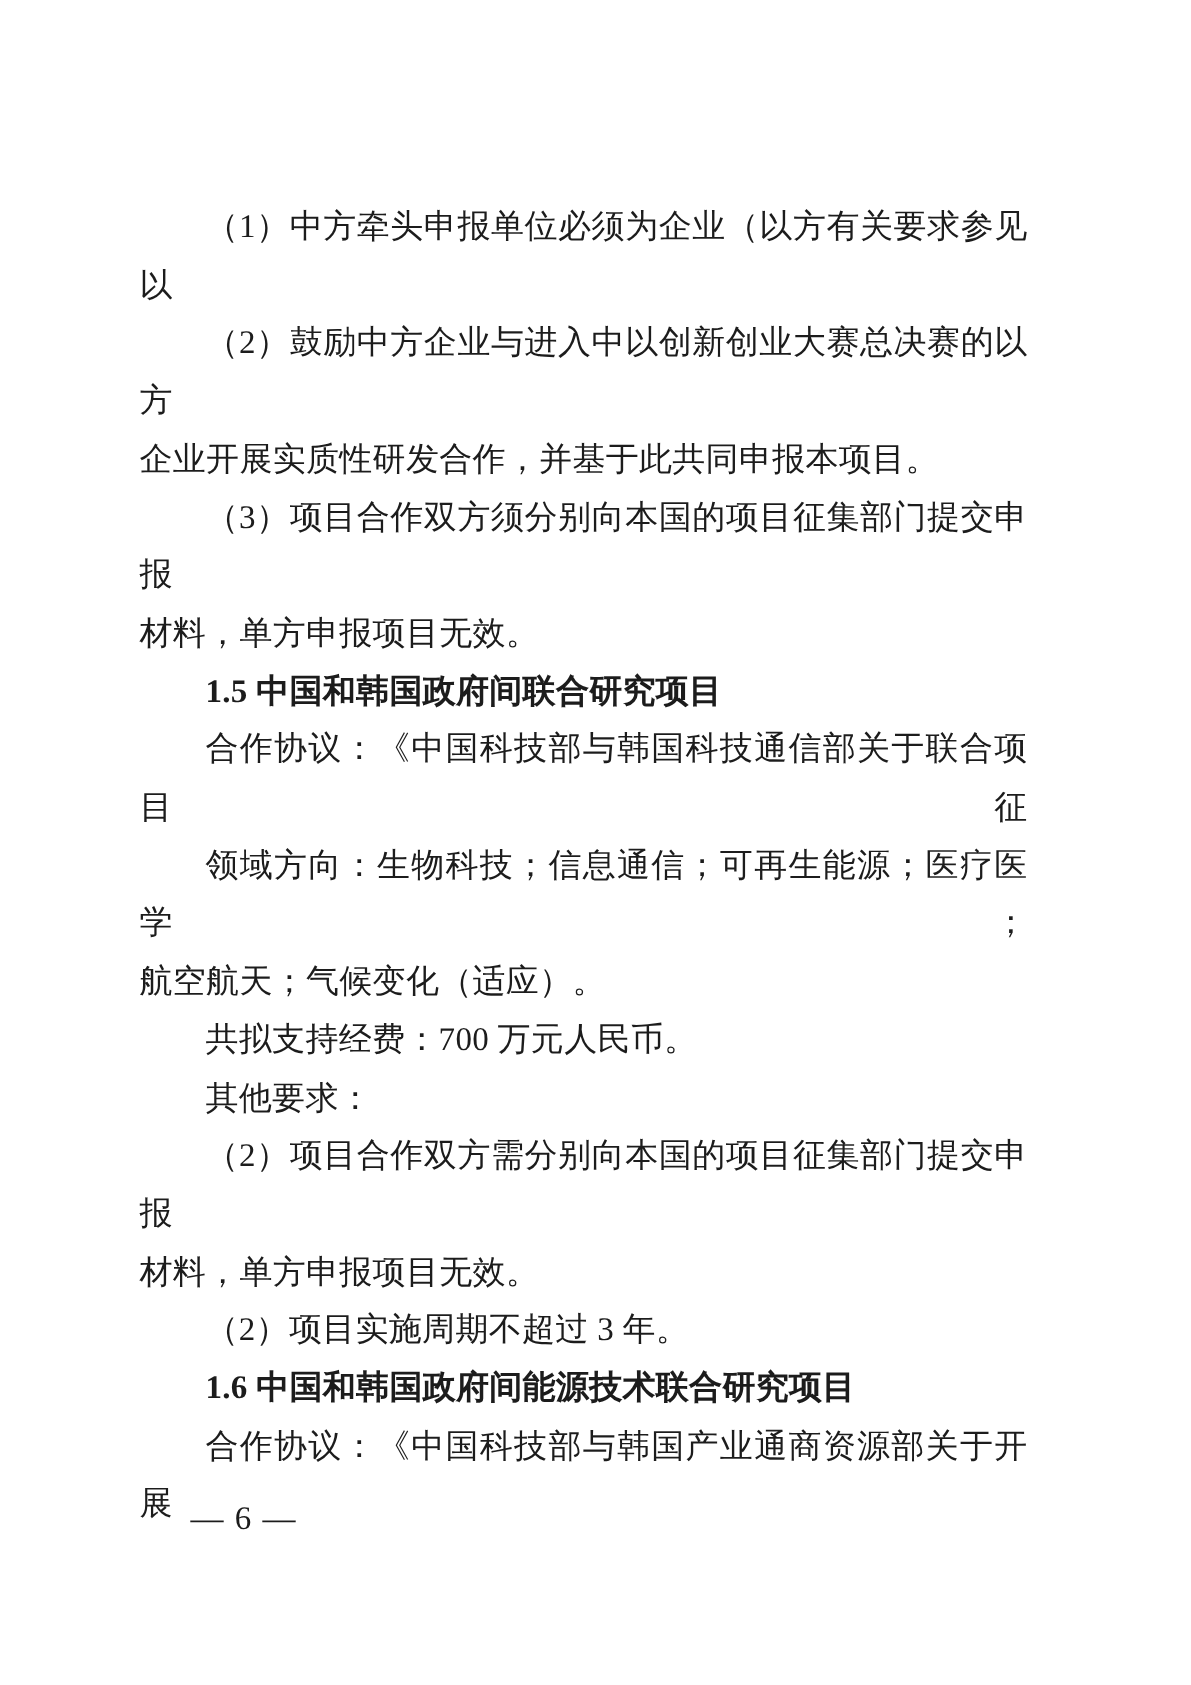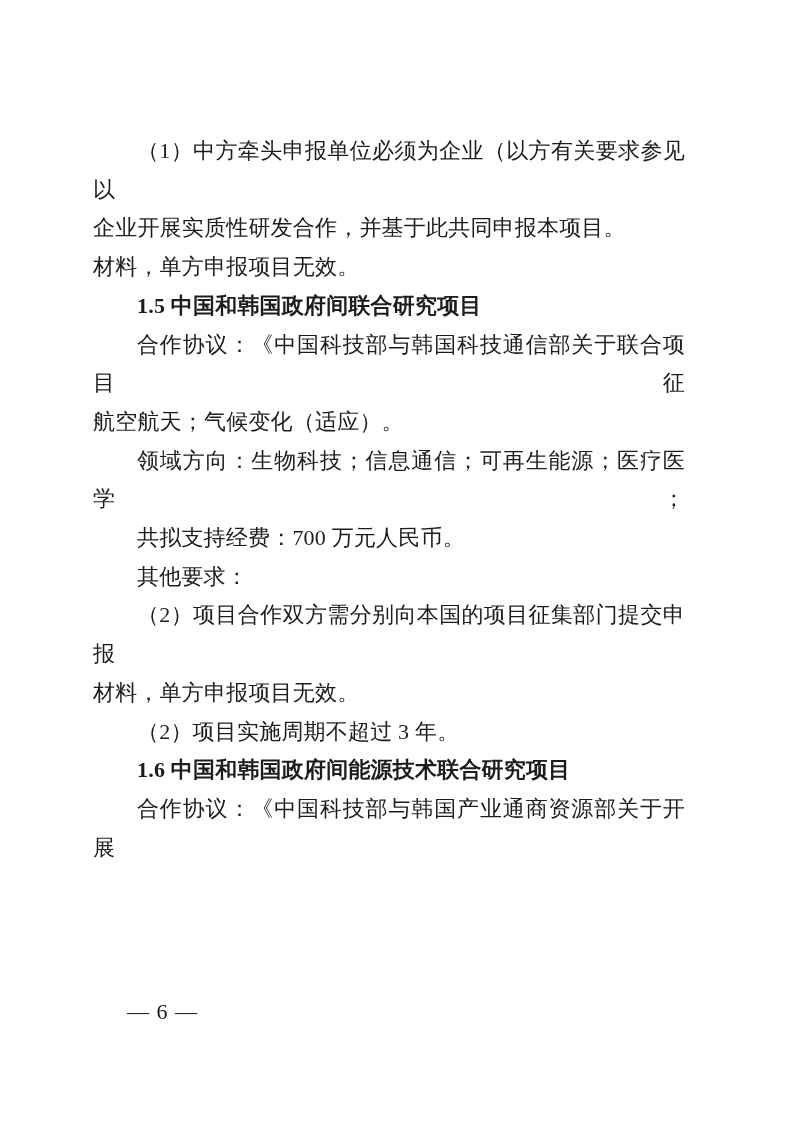--- a/index.html
+++ b/index.html
@@ -55,34 +55,36 @@
 </style>
 </head>
 <body>
 
 <div class="page">
   <main class="content" id="content">
       <p class="para body">
         <span class="line first fill">（1）中方牵头申报单位必须为企业（以方有关要求参见以</span>
       </p>
       <p class="para body">
+        <span class="line first fill">（2）鼓励中方企业与进入中以创新创业大赛总决赛的以方</span>
         <span class="line">企业开展实质性研发合作，并基于此共同申报本项目。</span>
       </p>
       <p class="para body">
+        <span class="line first fill">（3）项目合作双方须分别向本国的项目征集部门提交申报</span>
         <span class="line">材料，单方申报项目无效。</span>
       </p>
       <p class="para heading">
         <span class="line first">1.5 中国和韩国政府间联合研究项目</span>
       </p>
       <p class="para body">
         <span class="line first fill">合作协议：《中国科技部与韩国科技通信部关于联合项目征</span>
       </p>
       <p class="para body">
+        <span class="line first fill">领域方向：生物科技；信息通信；可再生能源；医疗医学；</span>
         <span class="line">航空航天；气候变化（适应）。</span>
-        <span class="line first fill">领域方向：生物科技；信息通信；可再生能源；医疗医学；</span>
       </p>
       <p class="para body">
         <span class="line first">共拟支持经费：700 万元人民币。</span>
       </p>
       <p class="para body">
         <span class="line first">其他要求：</span>
       </p>
       <p class="para body">
         <span class="line first fill">（2）项目合作双方需分别向本国的项目征集部门提交申报</span>
         <span class="line">材料，单方申报项目无效。</span>

